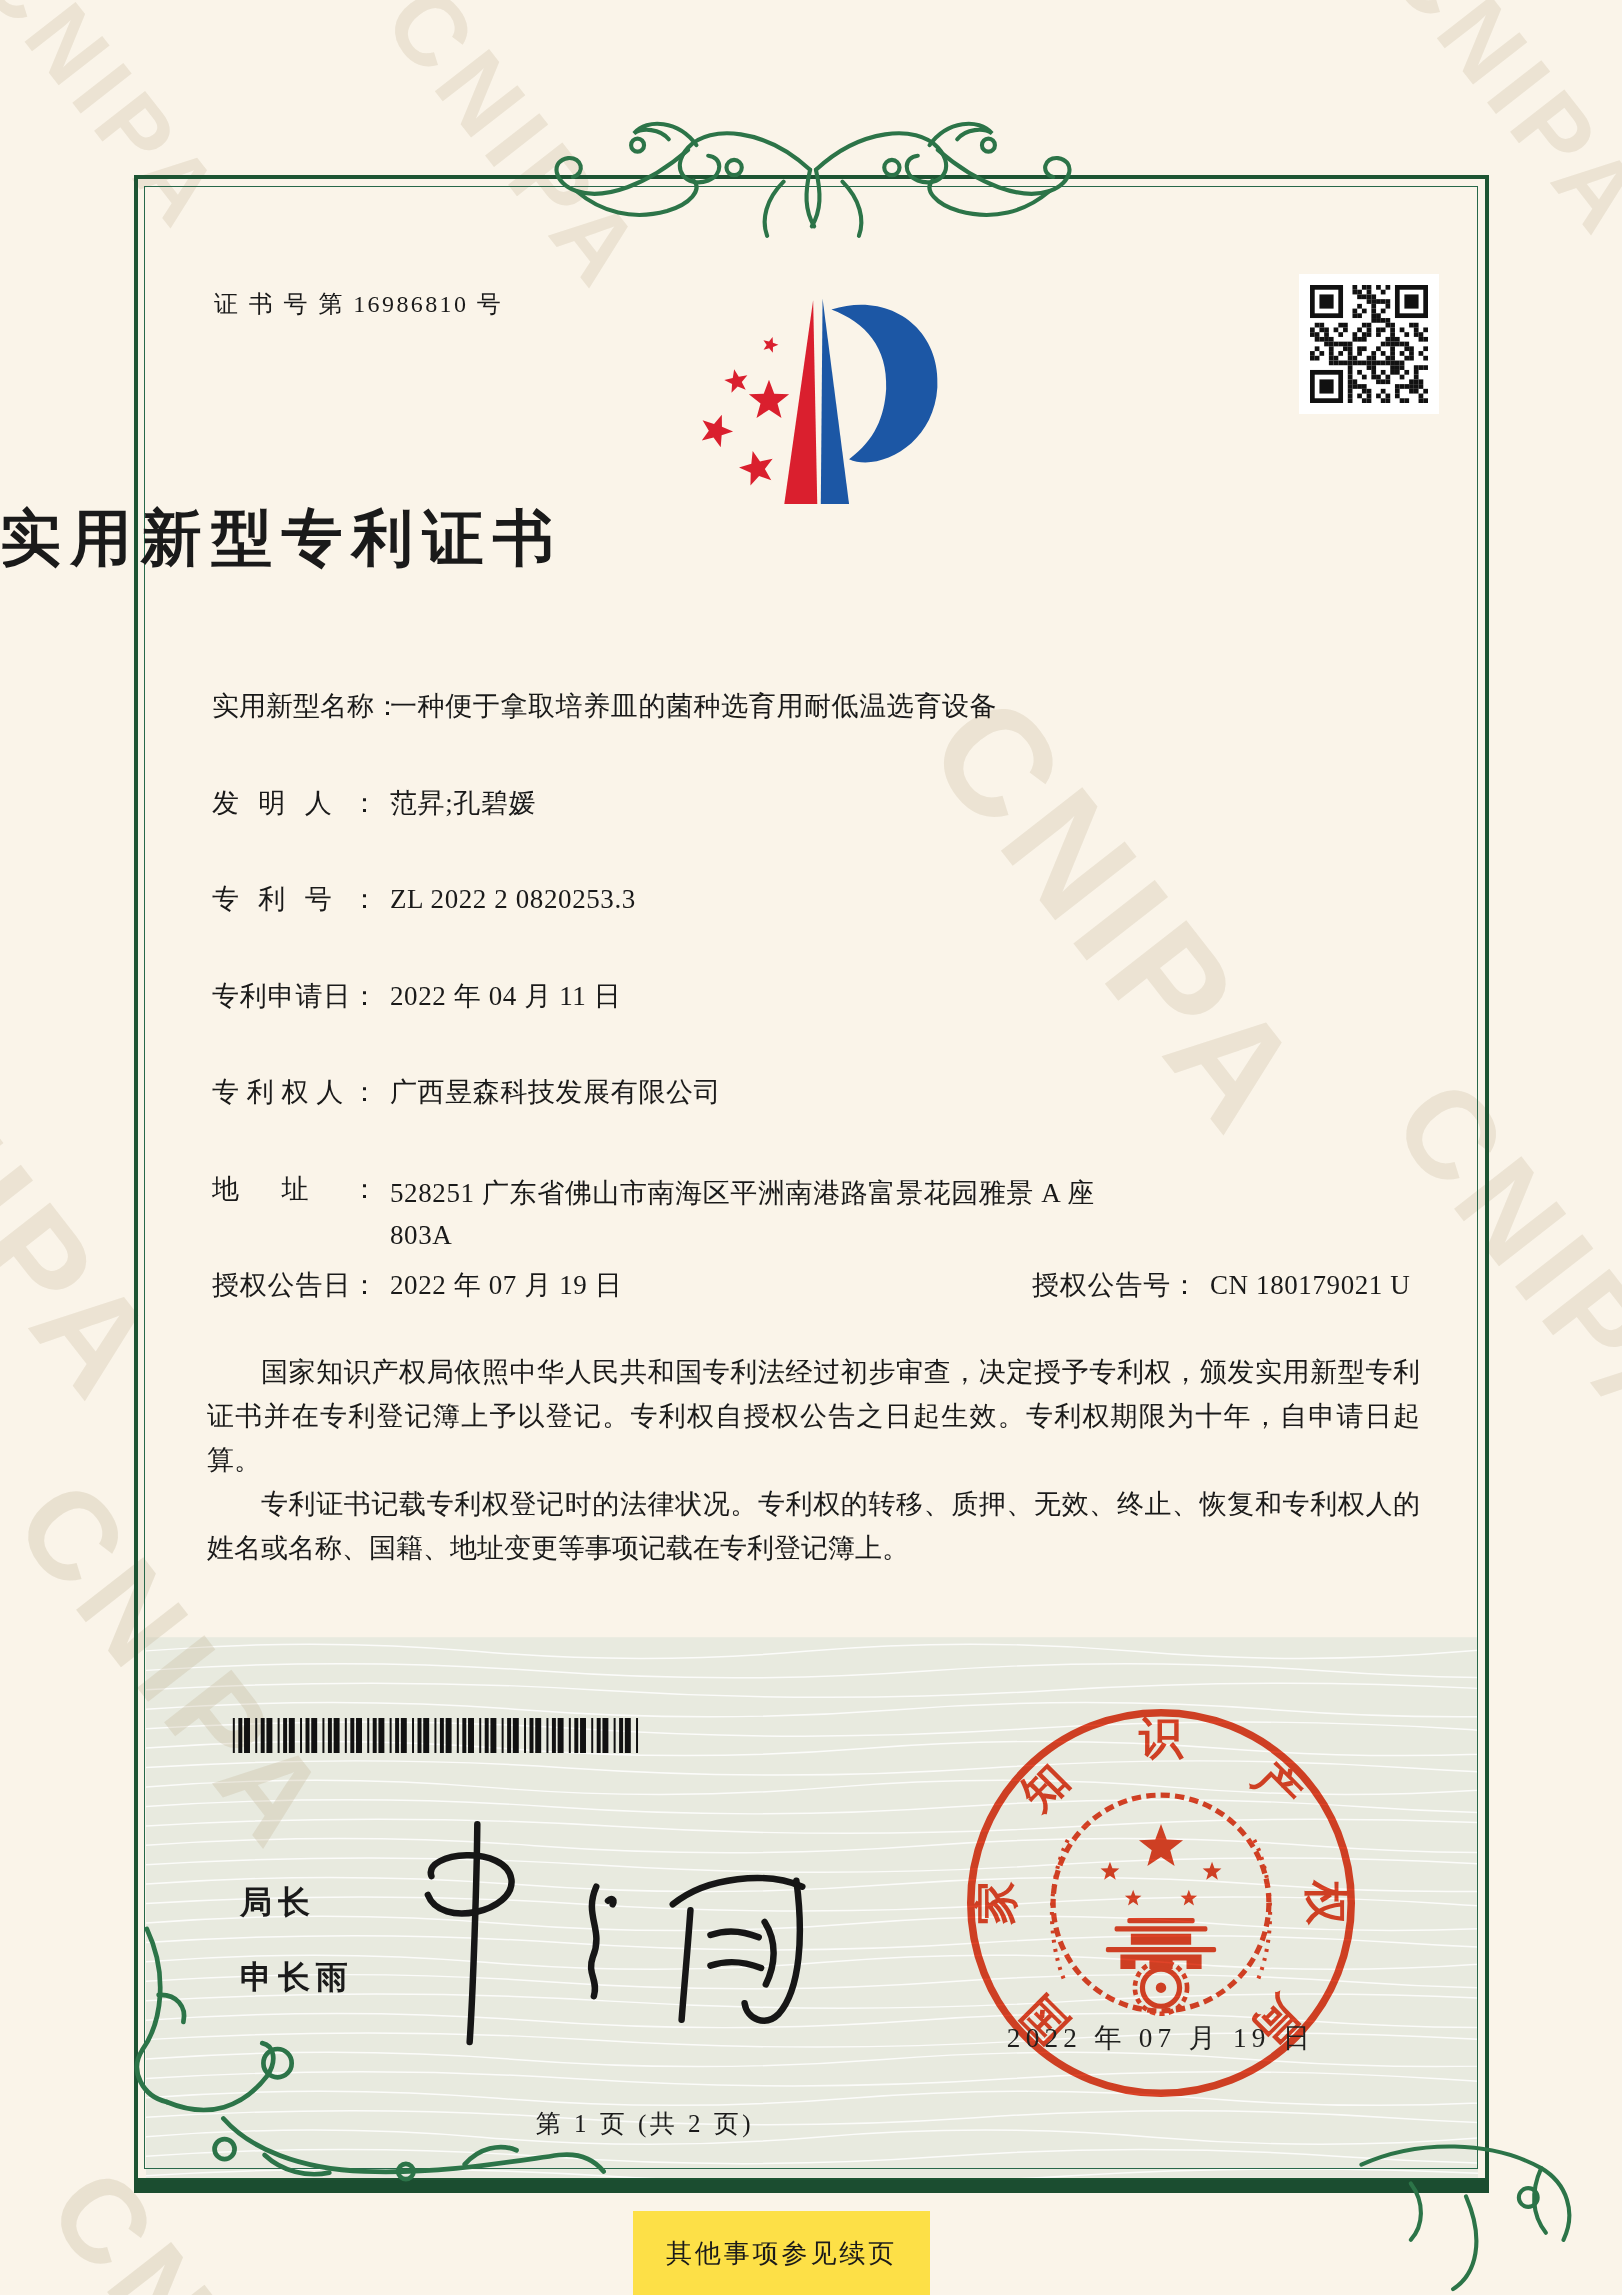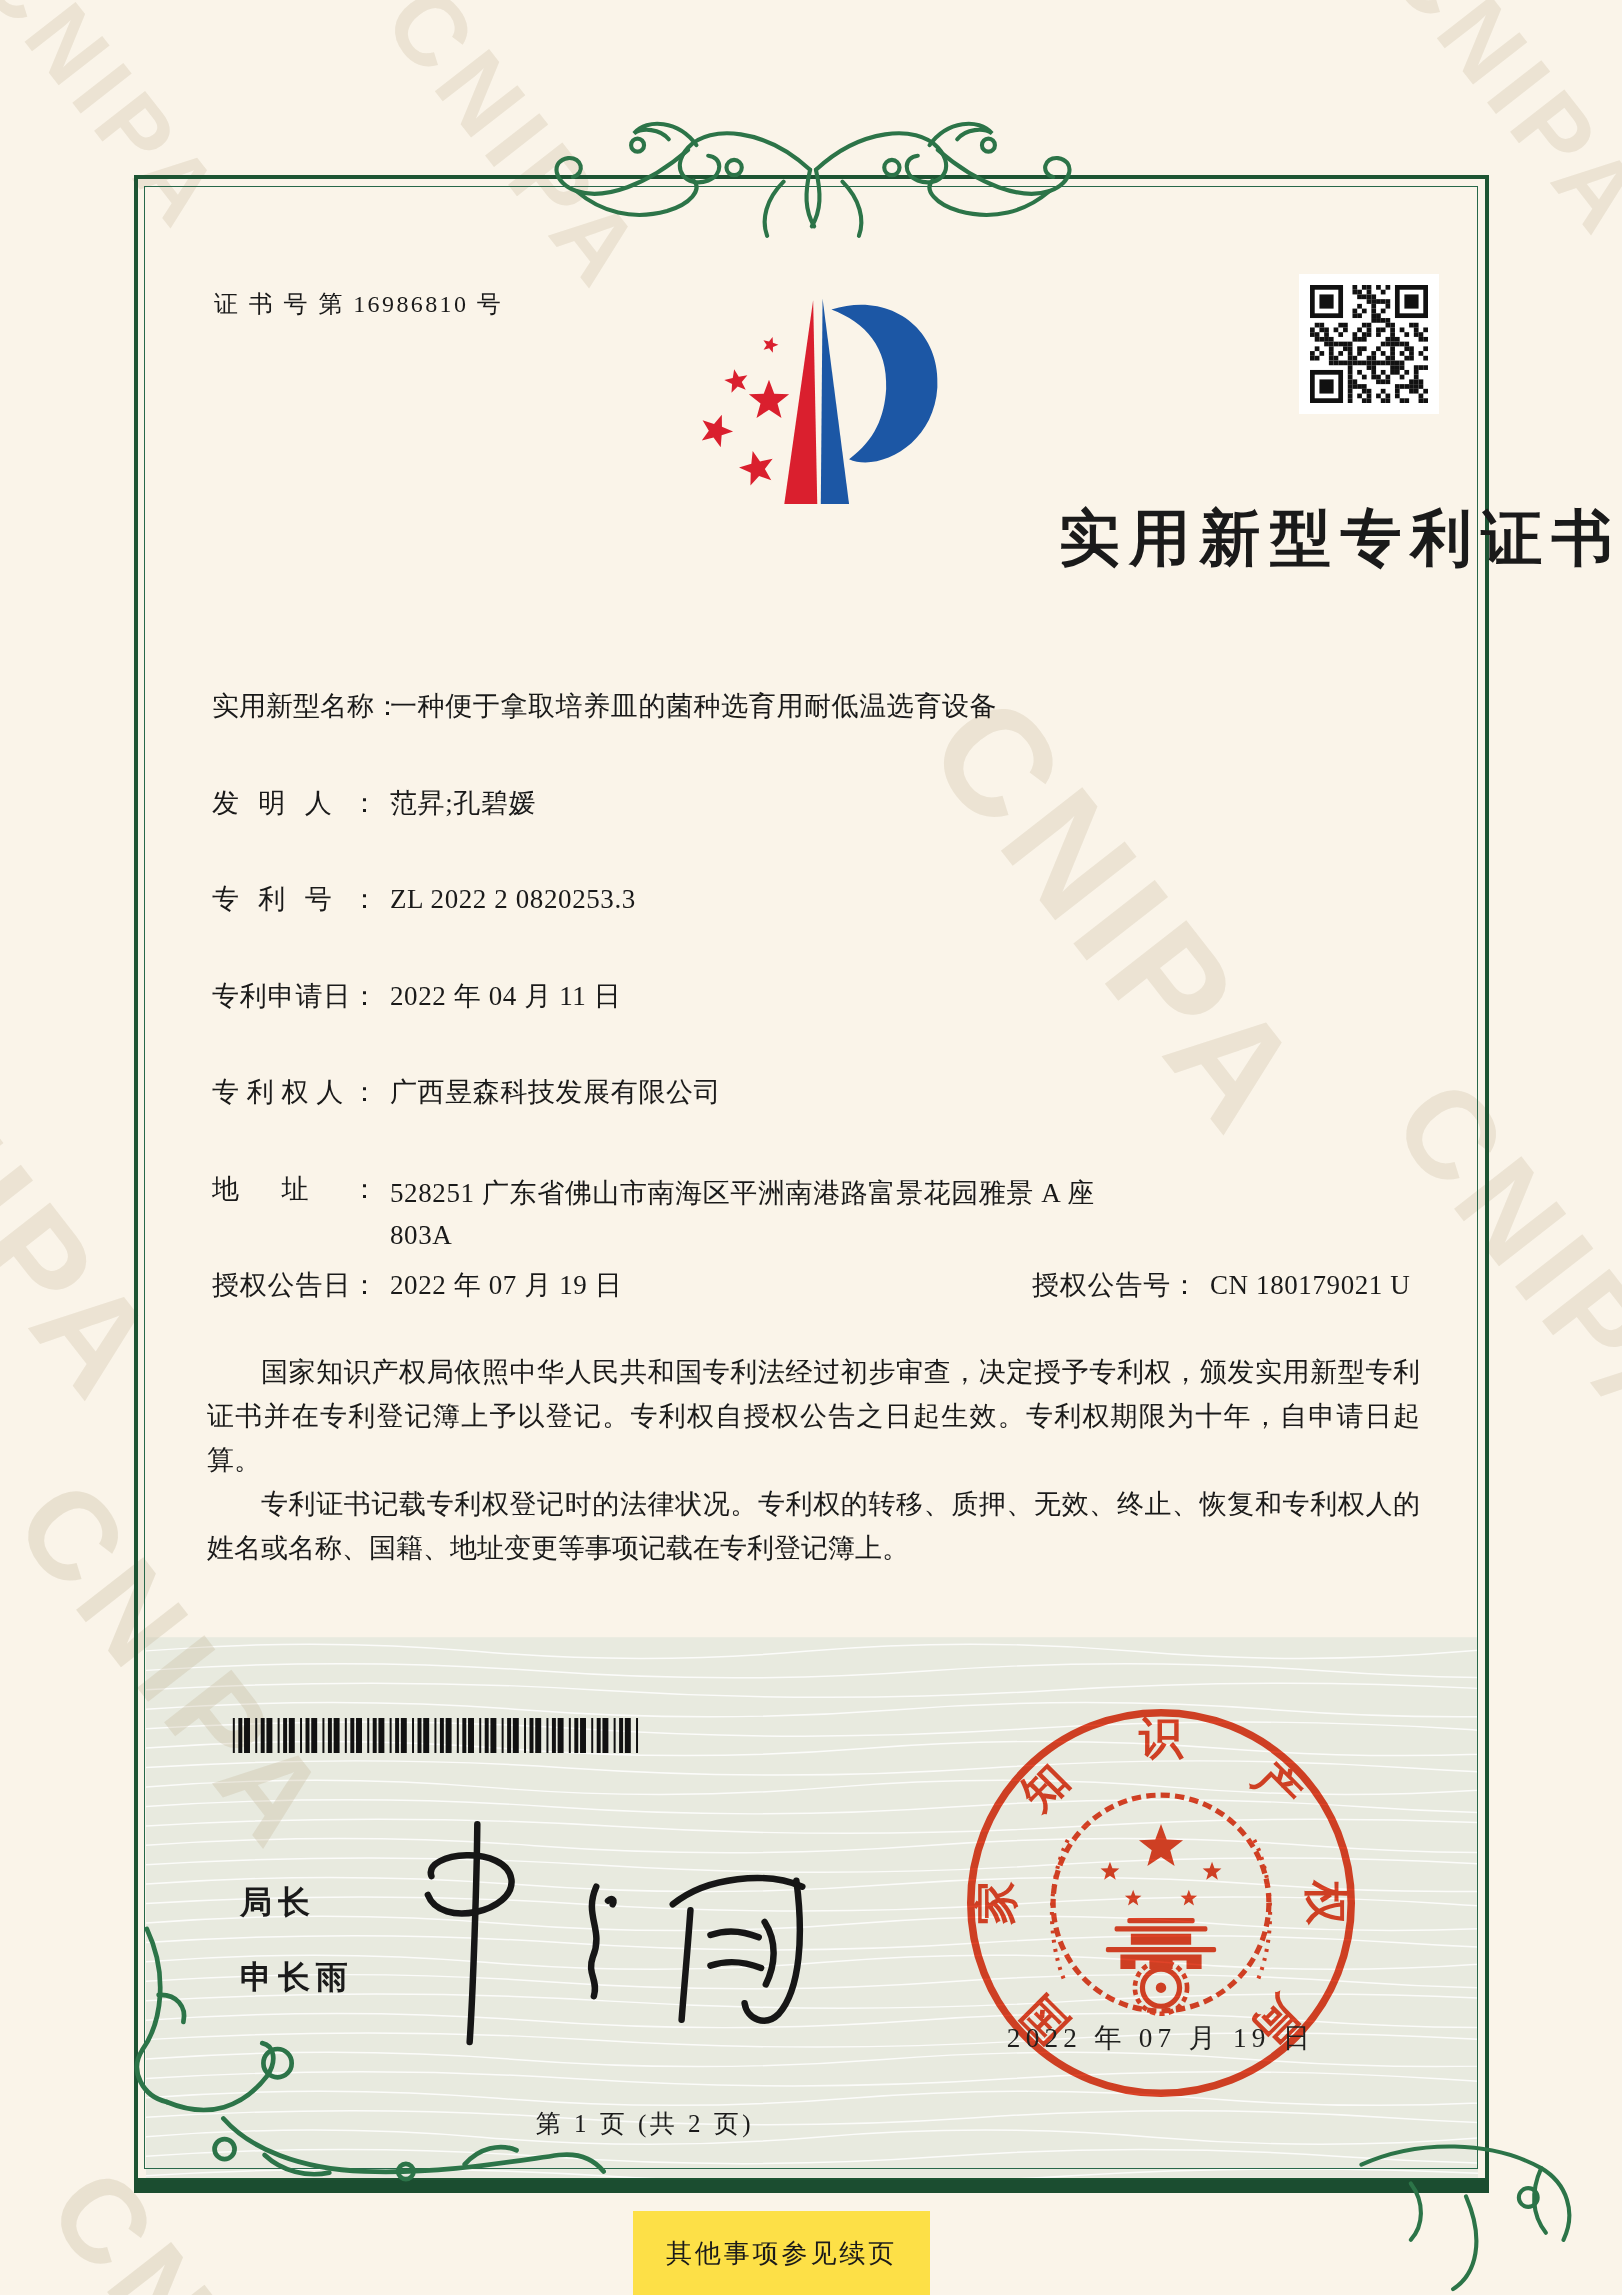--- a/index.html
+++ b/index.html
@@ -34,21 +34,21 @@
     background:#1b4d30;z-index:3;}
   .ornament{position:absolute;z-index:4;}
   
   .waves{position:absolute;left:146px;top:1637px;width:1332px;height:541px;z-index:1;}
   
   .cert-no{position:absolute;left:214px;top:288px;z-index:5;
     font-size:24px;letter-spacing:2.4px;}
   .logo{position:absolute;left:677px;top:246px;width:277px;height:262px;z-index:5;}
   .qr{position:absolute;left:1299px;top:274px;width:140px;height:140px;background:#fff;z-index:5;}
   .qr svg{position:absolute;left:11.2px;top:11.2px;}
-  .title{position:absolute;left:0;top:498px;width:100%;text-align:right;z-index:5;
+  .title{position:absolute;left:0;top:498px;width:100%;text-align:left;z-index:5;
     font-size:61px;font-weight:700;letter-spacing:9.4px;}
   .fields{position:absolute;left:0;top:0;width:100%;z-index:5;}
   .frow{position:absolute;left:212px;font-size:27px;line-height:34px;white-space:nowrap;}
   .flabel{display:inline-block;width:166px;text-align:justify;text-align-last:justify;
     vertical-align:top;}
   .fvalue{display:inline-block;margin-left:12px;letter-spacing:0.6px;vertical-align:top;}
   .addr .fvalue{white-space:normal;width:1001px;line-height:42px;}
   .grant2{position:absolute;left:820px;top:0;}
   .paras{position:absolute;left:207px;top:1350px;width:1213px;z-index:5;
     font-size:27px;line-height:44px;text-align:justify;}

